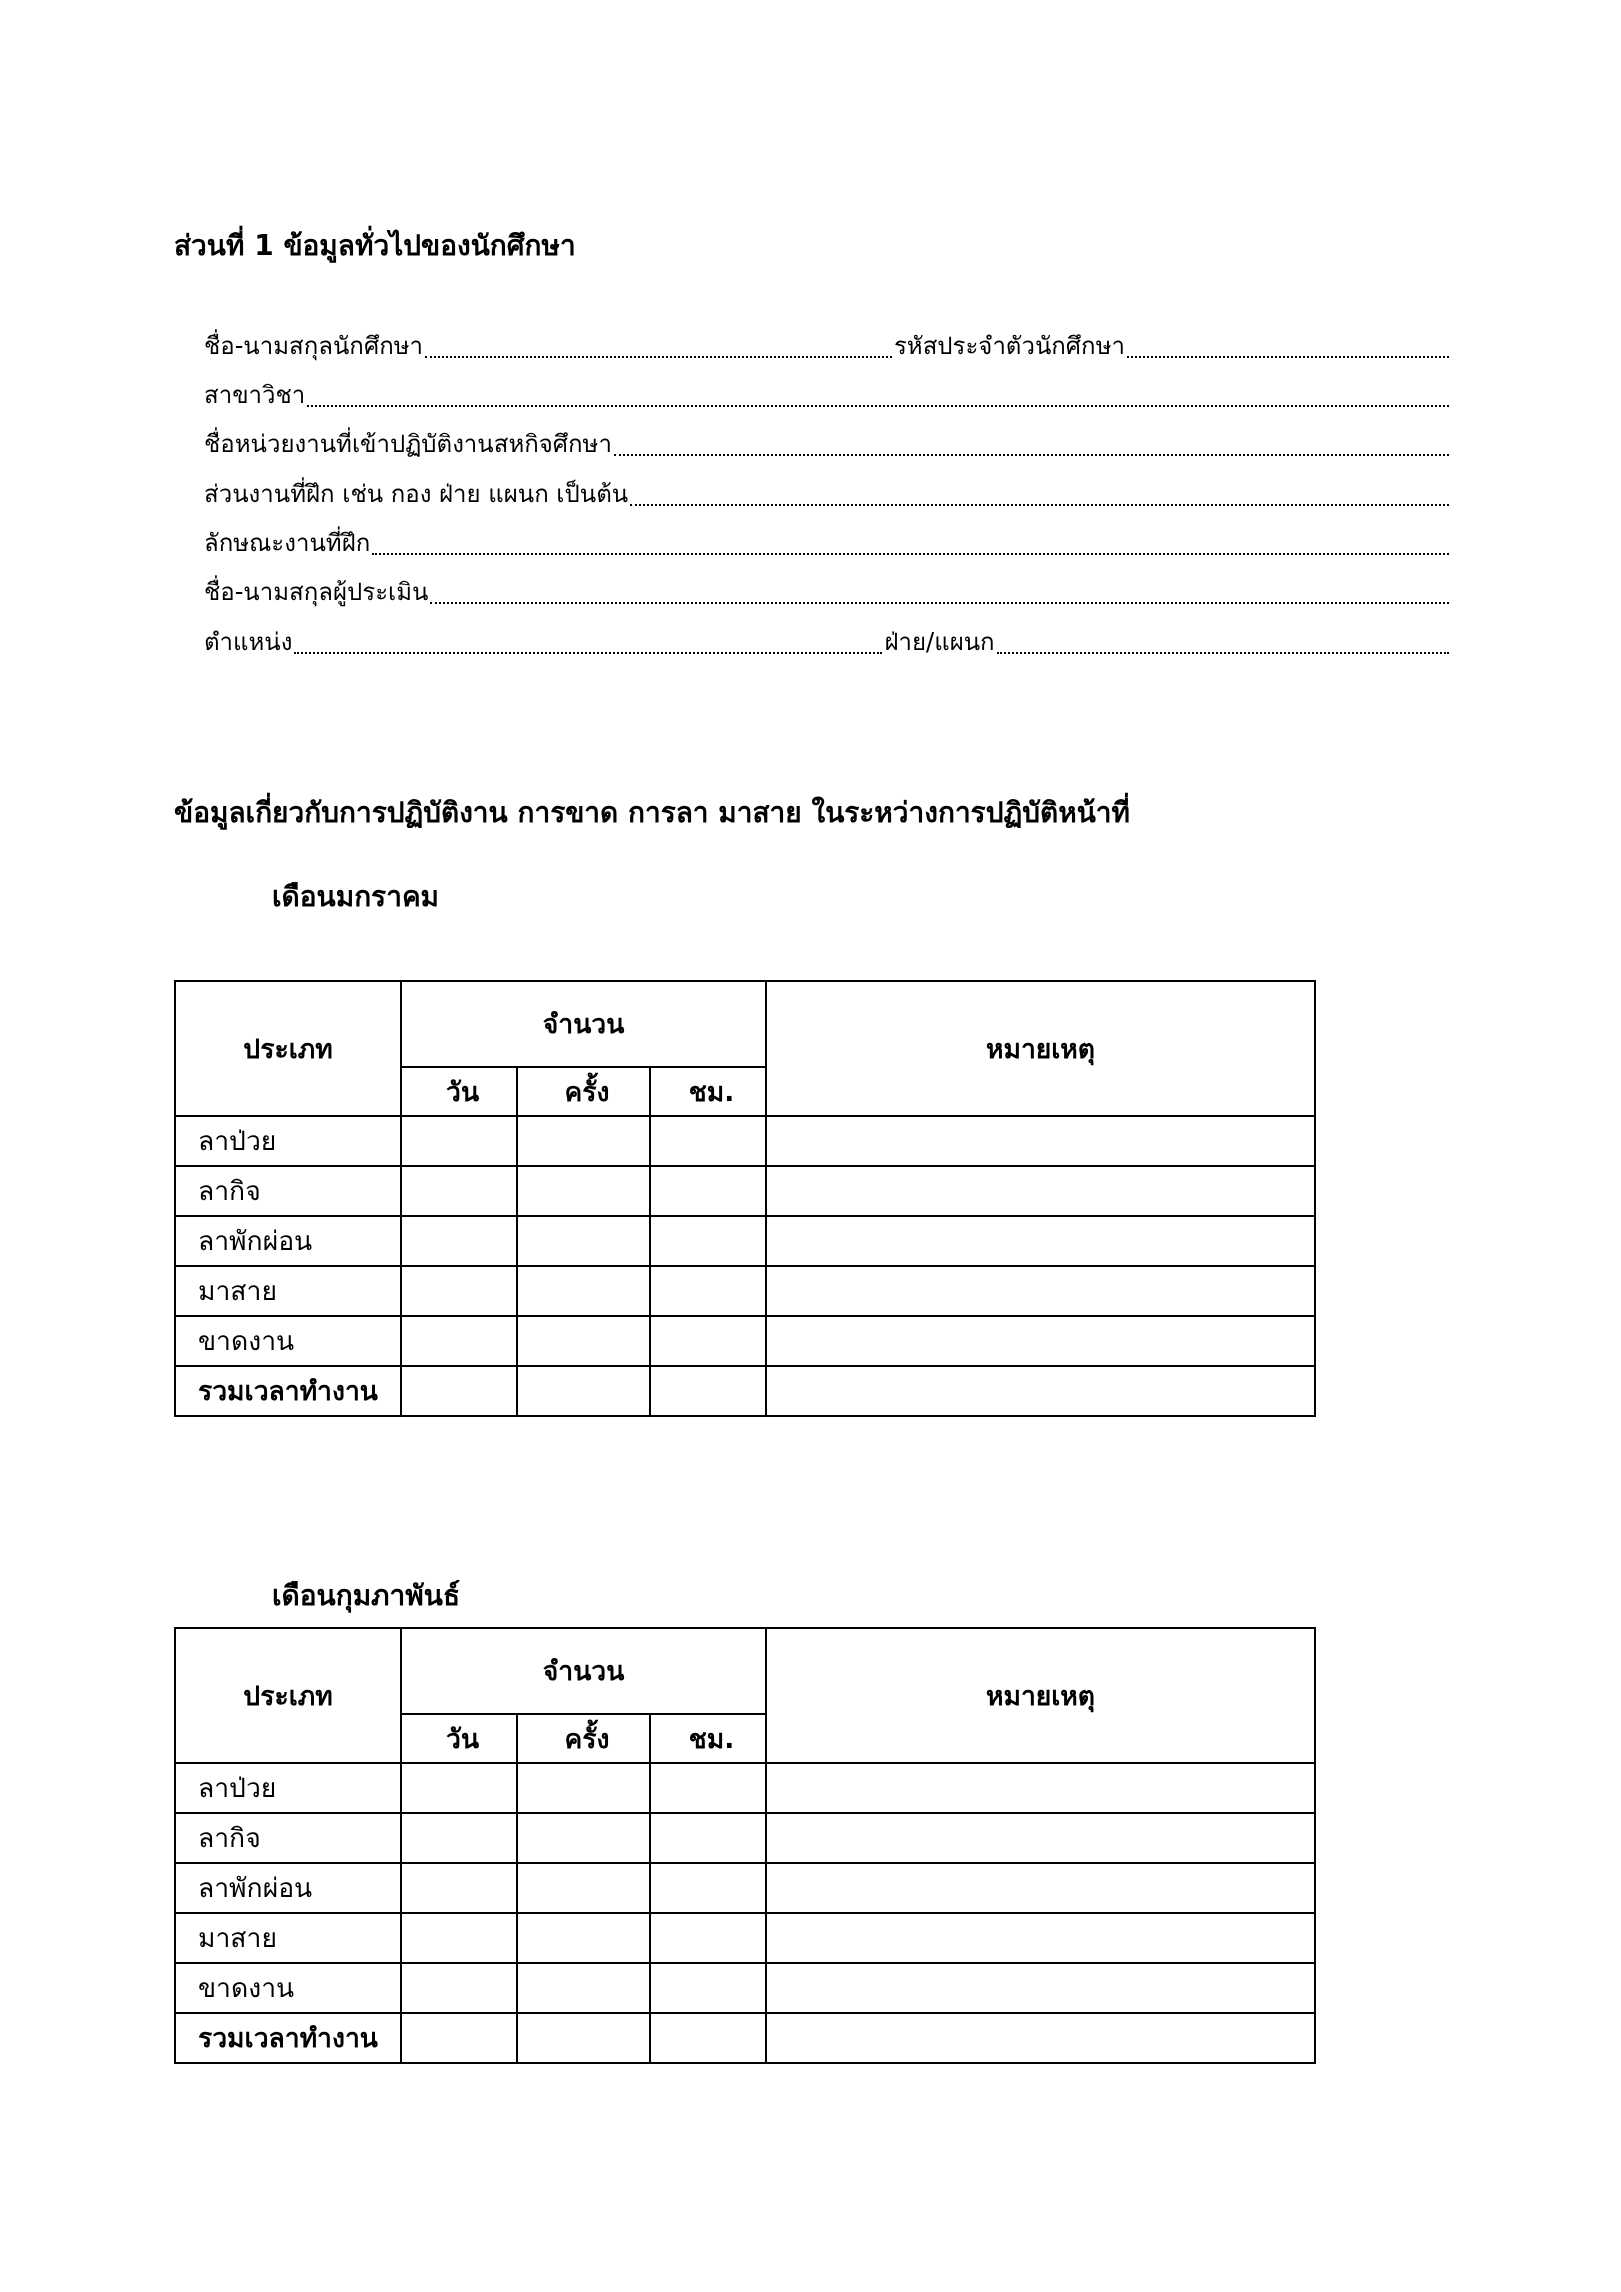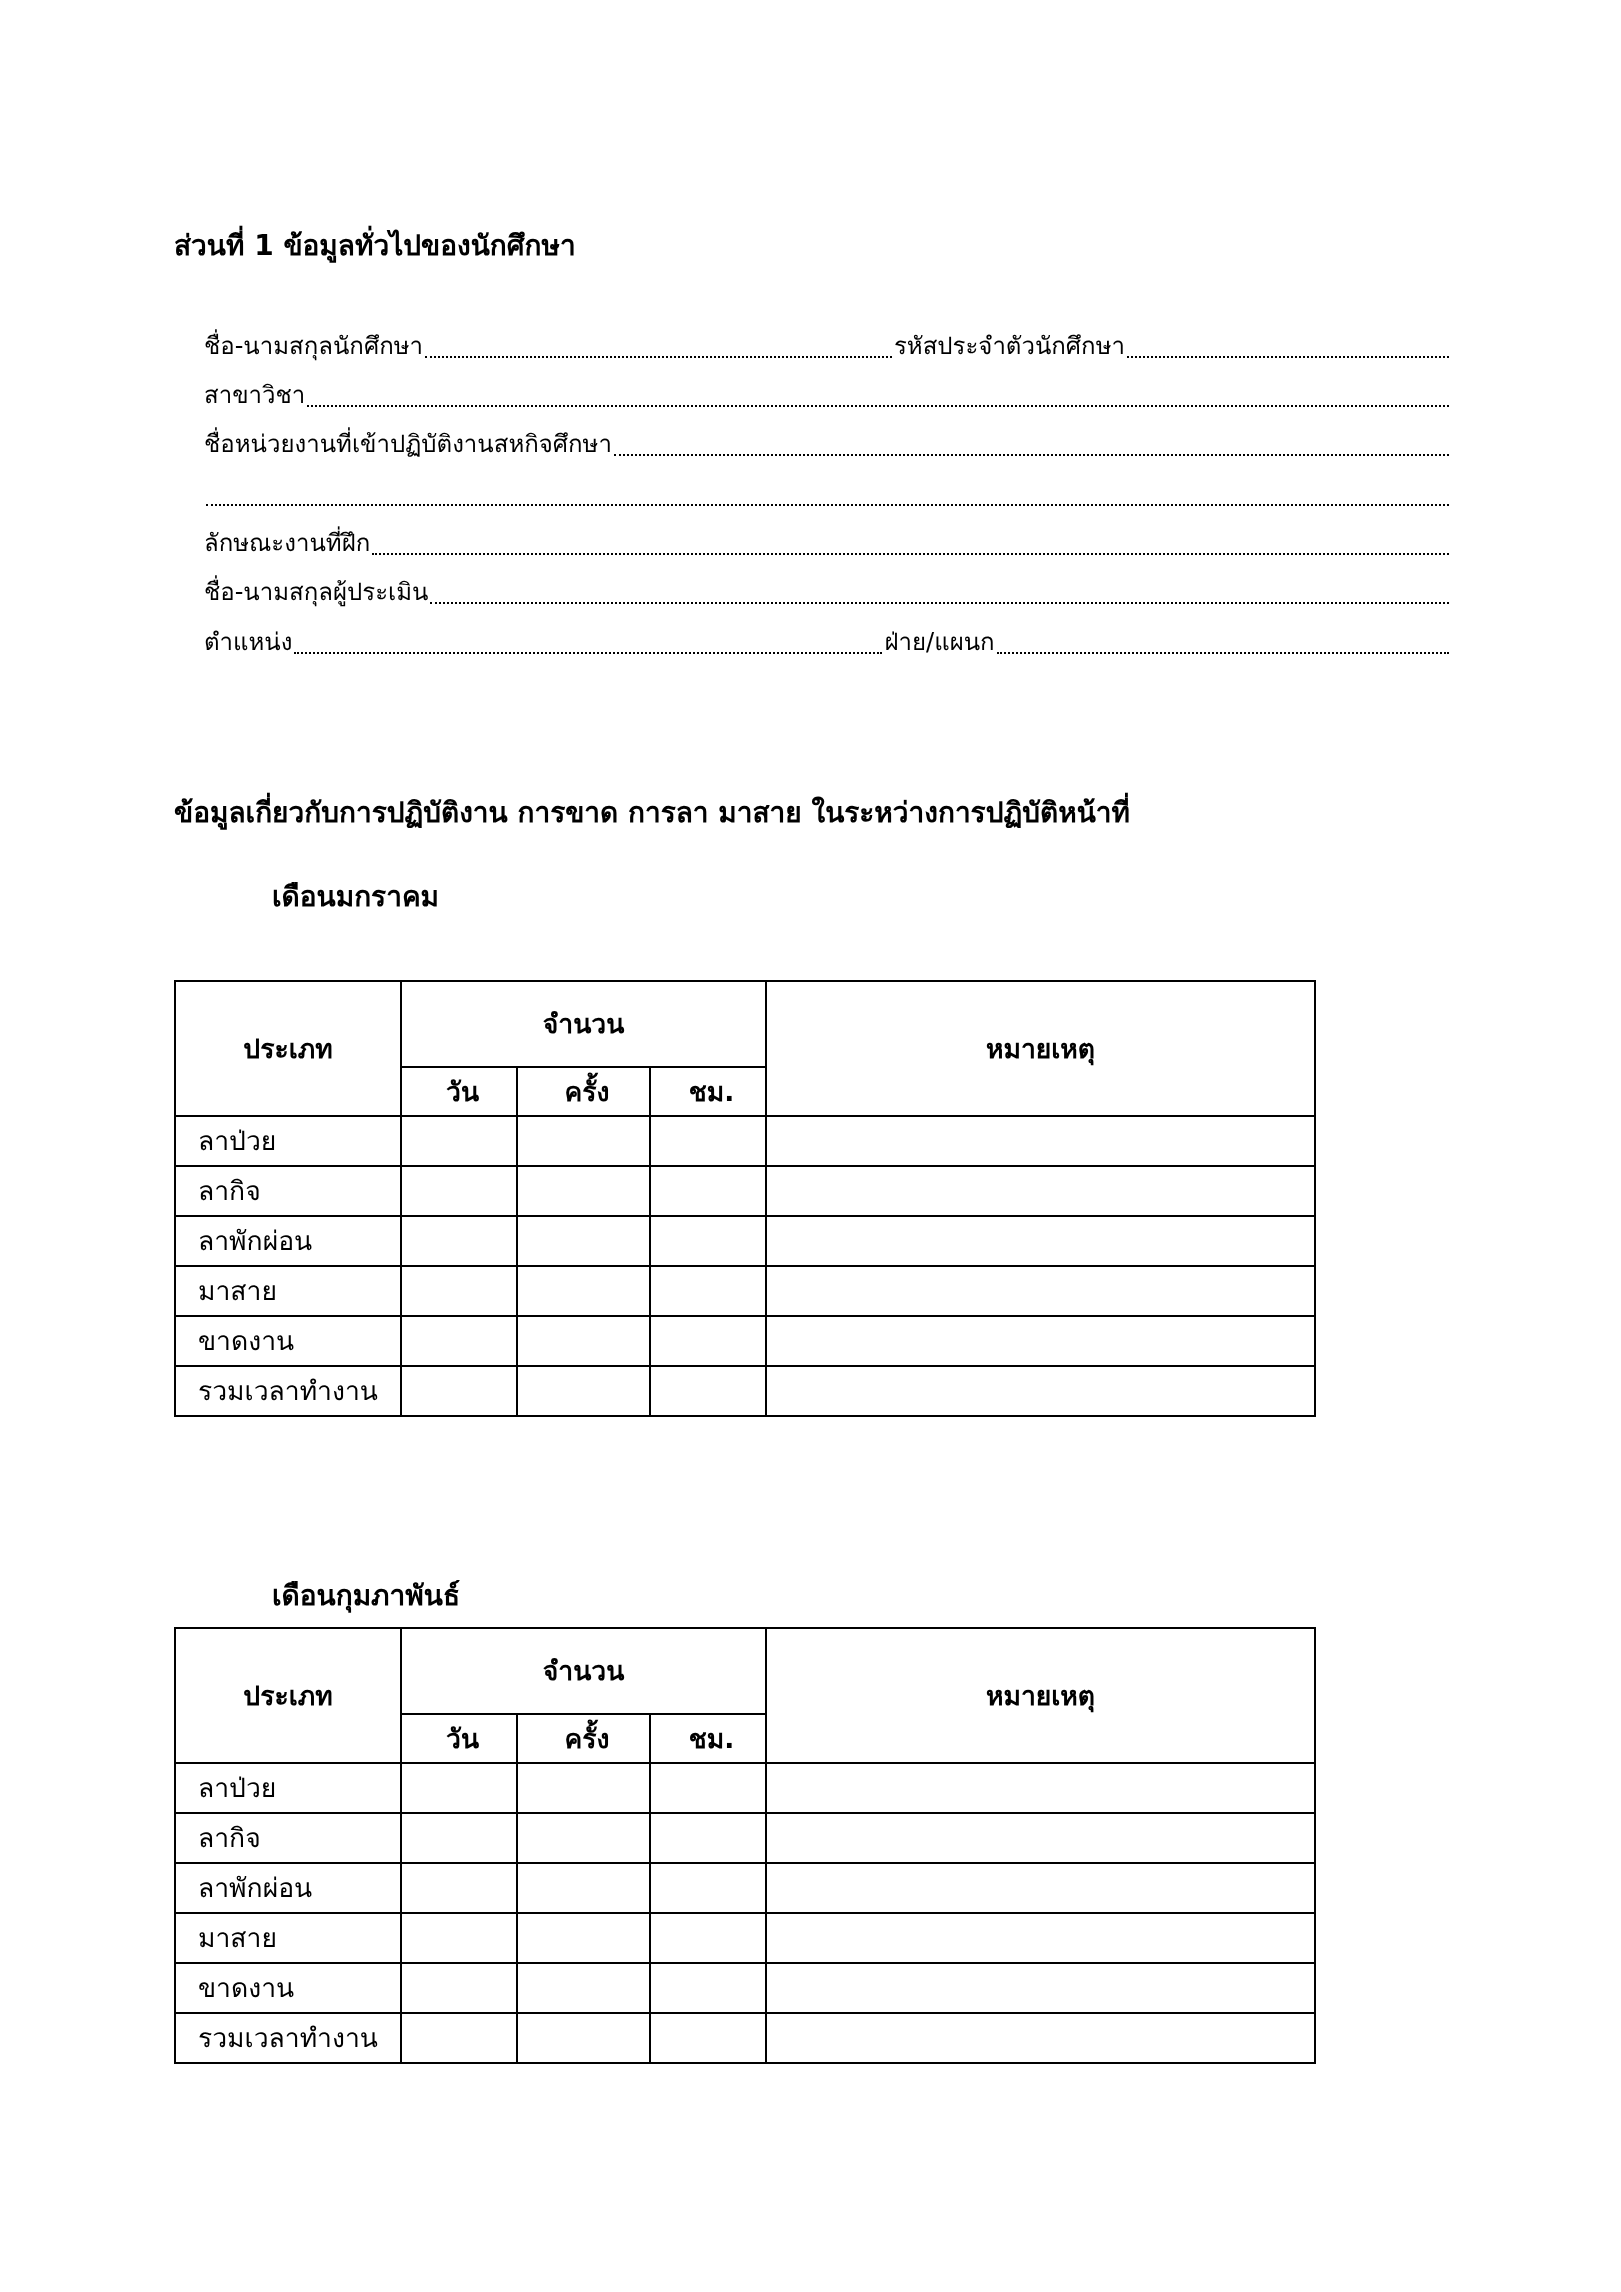--- a/index.html
+++ b/index.html
@@ -14,21 +14,21 @@
   .h-section { left: 174px; top: 790px; font-size: 28px; font-weight: bold; white-space: nowrap; }
   .h-month { left: 272px; font-size: 28px; font-weight: bold; white-space: nowrap; }
   table.att { position: absolute; left: 174px; width: 1142px; border-collapse: collapse;
               table-layout: fixed; font-size: 26.5px; }
   table.att td, table.att th { border: 2.9px solid #000; padding: 0; }
   table.att th { font-weight: bold; text-align: center; vertical-align: middle; }
   table.att th.top { height: 84px; }
   table.att th.sub { height: 47px; padding-left: 7px; }
   table.att td { height: 48px; vertical-align: middle; }
   table.att td.type { padding-left: 22px; text-align: left; white-space: nowrap; }
-  table.att tr.total td.type { font-weight: normal; border-radius: 21px; }
+  table.att tr.total td.type { font-weight: bold; border-radius: 21px; }
 </style>
 </head>
 <body>
 
 <div class="abs h-title">ส่วนที่ 1 ข้อมูลทั่วไปของนักศึกษา</div>
 
 <div class="field" style="top:327px;">
   <span class="lbl">ชื่อ-นามสกุลนักศึกษา</span>
   <span class="dots" style="flex:0 0 467px;"></span>
   <span class="lbl">รหัสประจำตัวนักศึกษา</span>
@@ -36,20 +36,21 @@
 </div>
 <div class="field" style="top:376px;">
   <span class="lbl">สาขาวิชา</span>
   <span class="dots"></span>
 </div>
 <div class="field" style="top:425px;">
   <span class="lbl">ชื่อหน่วยงานที่เข้าปฏิบัติงานสหกิจศึกษา</span>
   <span class="dots"></span>
 </div>
 <div class="field" style="top:475px;">
+  <span class="lbl">ส่วนงานที่ฝึก เช่น กอง ฝ่าย แผนก เป็นต้น</span>
   <span class="dots"></span>
 </div>
 <div class="field" style="top:524px;">
   <span class="lbl">ลักษณะงานที่ฝึก</span>
   <span class="dots"></span>
 </div>
 <div class="field" style="top:573px;">
   <span class="lbl">ชื่อ-นามสกุลผู้ประเมิน</span>
   <span class="dots"></span>
 </div>

